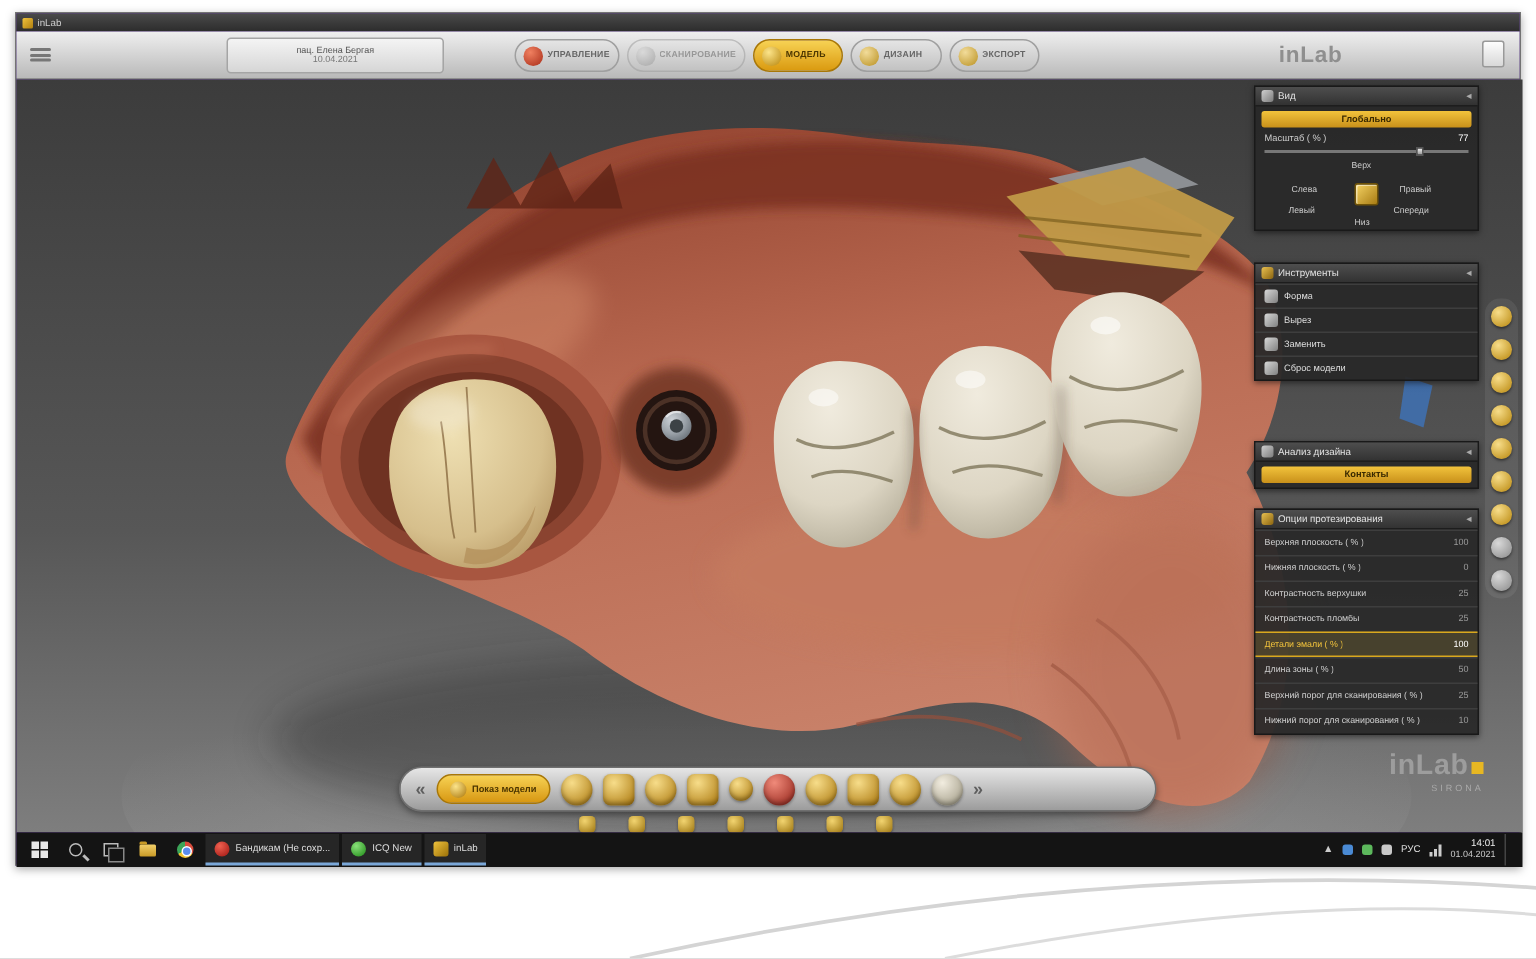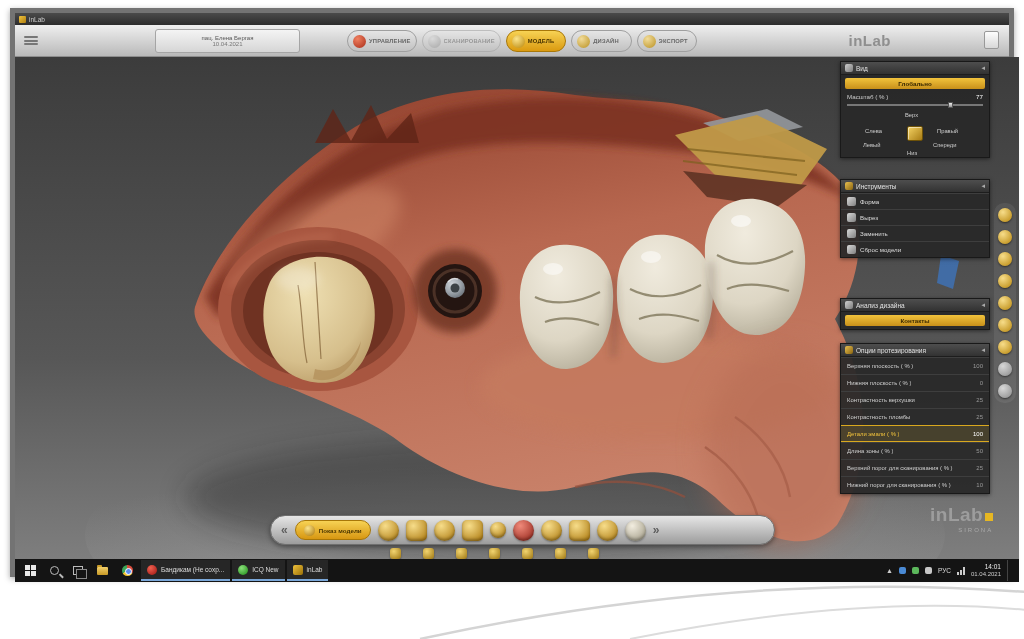--- a/index.html
+++ b/index.html
@@ -1,19 +1,19 @@
 <!DOCTYPE html>
 <html><head>
 <meta charset="utf-8">
 <style>
   * { margin:0; padding:0; box-sizing:border-box; }
   html,body { width:1024px; height:639px; background:#fff; font-family:"Liberation Sans", sans-serif; overflow:hidden; }
   .slide { position:relative; width:1024px; height:639px; background:#fff; }
 
-  .app { position:absolute; left:10px; top:8px; width:1004px; height:569px; background:#4c1d95; border:5px solid #737373; box-shadow:0 2px 6px rgba(0,0,0,.35); }
+  .app { position:absolute; left:10px; top:8px; width:1004px; height:569px; background:#4c1d95; border:1px solid #737373; box-shadow:0 2px 6px rgba(0,0,0,.35); }
 
   
   .titlebar { position:absolute; left:0; top:0; width:100%; height:12px; background:linear-gradient(#4a4a4a,#2c2c2c); display:flex; align-items:center; gap:3px; padding:0 4px; }
   .titlebar .appicon { width:7px; height:7px; background:linear-gradient(135deg,#f0c23c,#b07f10); border-radius:1px; }
   .titlebar .t { font-size:6.5px; color:#cfcfcf; }
 
   
   .header { position:absolute; left:0; top:12px; width:100%; height:32px; background:linear-gradient(#efefef,#b9b9b9); border-bottom:1px solid #8d8d8d; }
   .hamburger { position:absolute; left:8px; top:9px; width:16px; height:13px; display:flex; flex-direction:column; justify-content:space-between; padding:2px 1px; cursor:pointer; }
   .hamburger i { display:block; height:2px; background:#777; border-radius:1px; }

